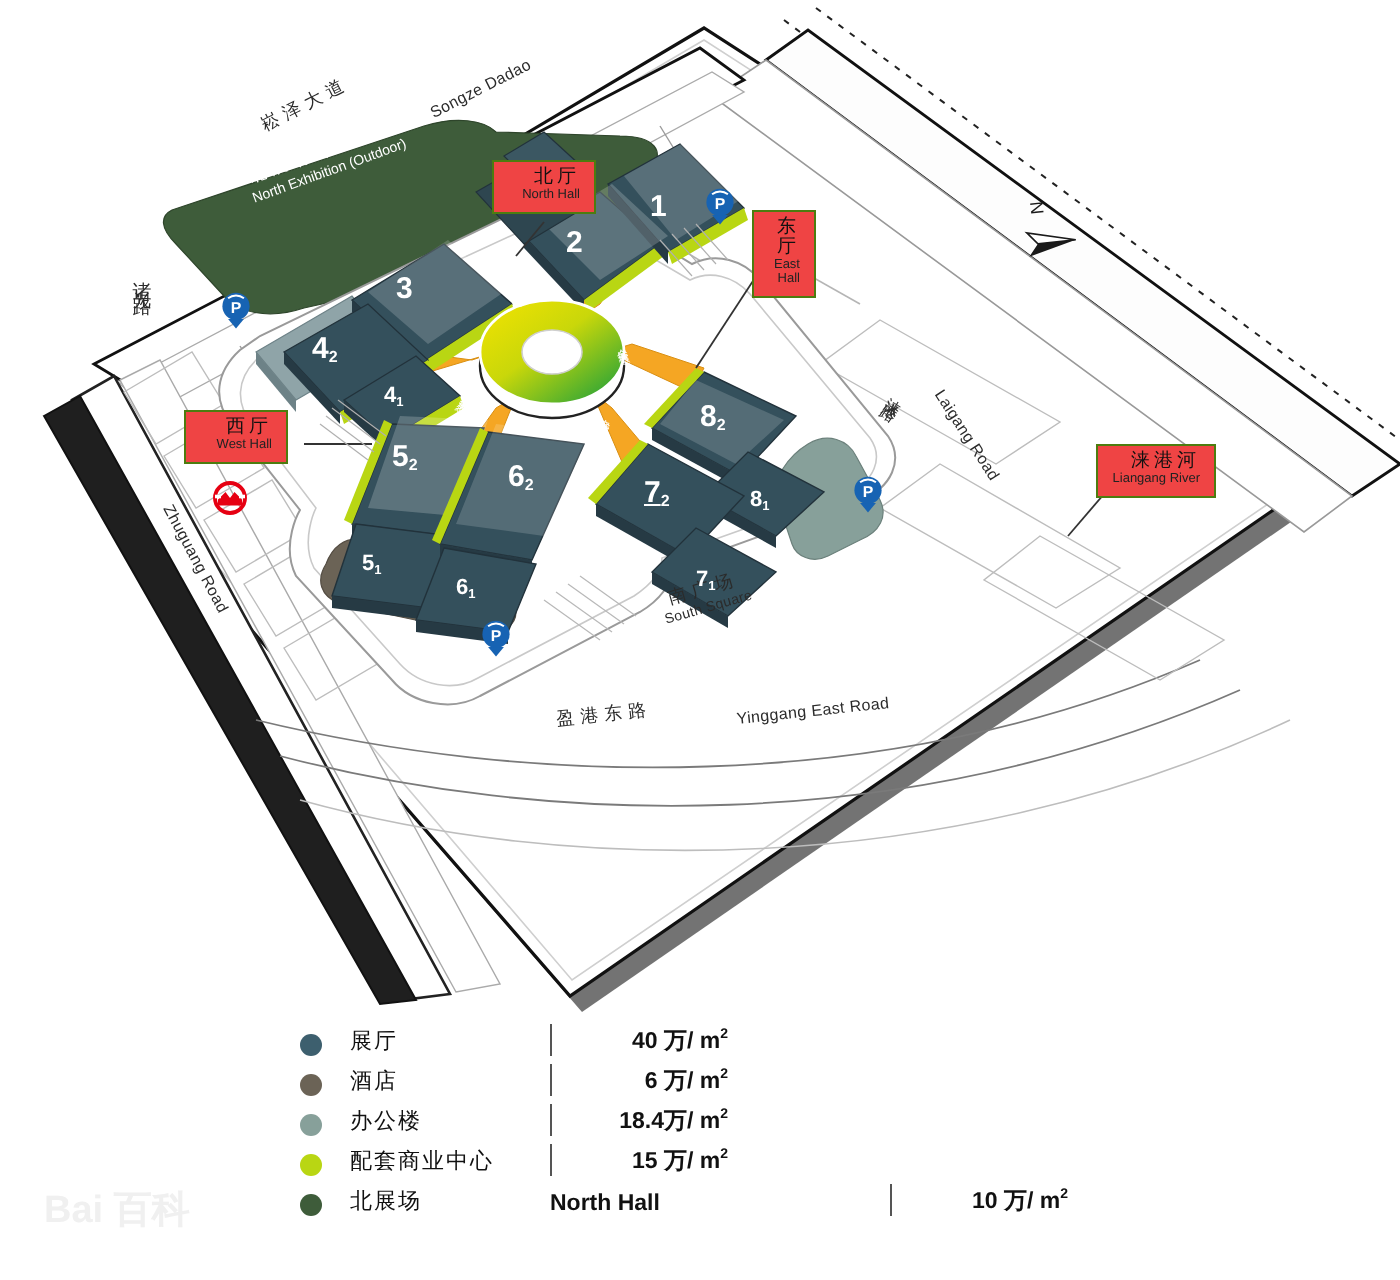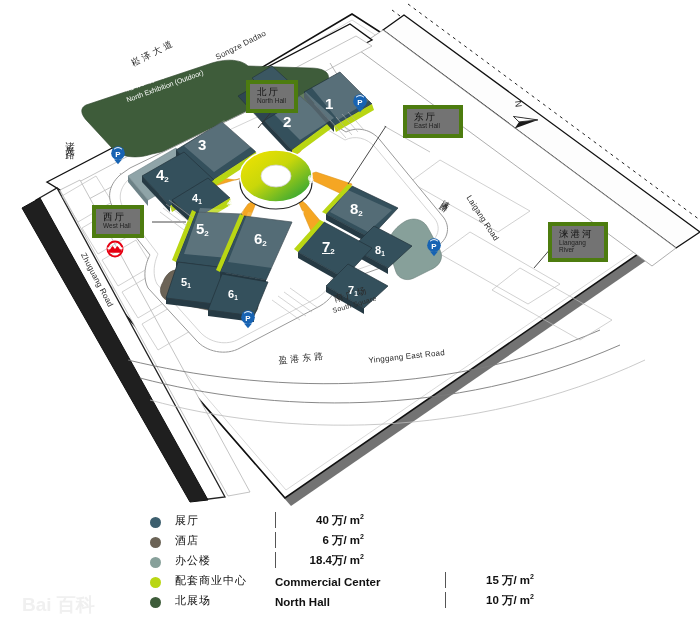--- a/index.html
+++ b/index.html
@@ -12,24 +12,24 @@
   }
   #root{position:absolute;inset:0;}
 
   
   .map-stage{position:absolute;left:0;top:0;width:700px;height:510px;}
   .map-svg{position:absolute;left:0;top:0;}
 
   
   .callout{
     position:absolute;
-    background:#737373;
-    border:4px solid #4d7c0f;
+    background:#ef4444;
+    border:1px solid #4d7c0f;
     padding:3px 7px 4px 7px;
-    text-align:left;
+    text-align:right;
     line-height:1.05;
     box-sizing:border-box;
   }
   .callout .cn{font-size:9.5px;color:#111;letter-spacing:2px;display:block;}
   .callout .en{font-size:6.5px;color:#222;display:block;margin-top:1px;}
 
   .maplabel{position:absolute;white-space:nowrap;color:#2b2b2b;}
   .maplabel .cn{font-size:9px;letter-spacing:3px;}
   .maplabel .en{font-size:8px;letter-spacing:.2px;}
 
@@ -333,21 +333,21 @@
     <div class="maplabel" style="left:330px;top:288px;transform:rotate(-16deg);text-align:center;">
       <span class="cn" style="display:block;">南广场</span>
       <span class="en" style="display:block;font-size:7px;">South Square</span>
     </div>
 
     <div class="callout" style="left:246px;top:80px;width:52px;">
       <span class="cn">北厅</span>
       <span class="en">North Hall</span>
     </div>
 
-    <div class="callout" style="left:376px;top:105px;width:60px;margin-left:27px;">
+    <div class="callout" style="left:376px;top:105px;width:32px;">
       <span class="cn">东厅</span>
       <span class="en">East Hall</span>
     </div>
 
     <div class="callout" style="left:92px;top:205px;width:52px;">
       <span class="cn">西厅</span>
       <span class="en">West Hall</span>
     </div>
 
     <div class="callout" style="left:548px;top:222px;width:60px;">
@@ -460,21 +460,20 @@
     <div class="legend-row">
       <span class="lg-dot" style="background:#87a09a;"></span>
       <span class="lg-cn">办公楼</span>
       <span class="lg-sep"></span>
       <span class="lg-val"><span>18.4万/ m</span><sup>2</sup></span>
     </div>
 
     <div class="legend-row">
       <span class="lg-dot" style="background:#b9d613;"></span>
       <span class="lg-cn">配套商业中心</span>
-      <span class="lg-en">Commercial Center</span>
       <span class="lg-sep"></span>
       <span class="lg-val"><span>15 万/ m</span><sup>2</sup></span>
     </div>
 
     <div class="legend-row">
       <span class="lg-dot" style="background:#3e5c3a;"></span>
       <span class="lg-cn">北展场</span>
       <span class="lg-en">North Hall</span>
       <span class="lg-sep"></span>
       <span class="lg-val"><span>10 万/ m</span><sup>2</sup></span>

